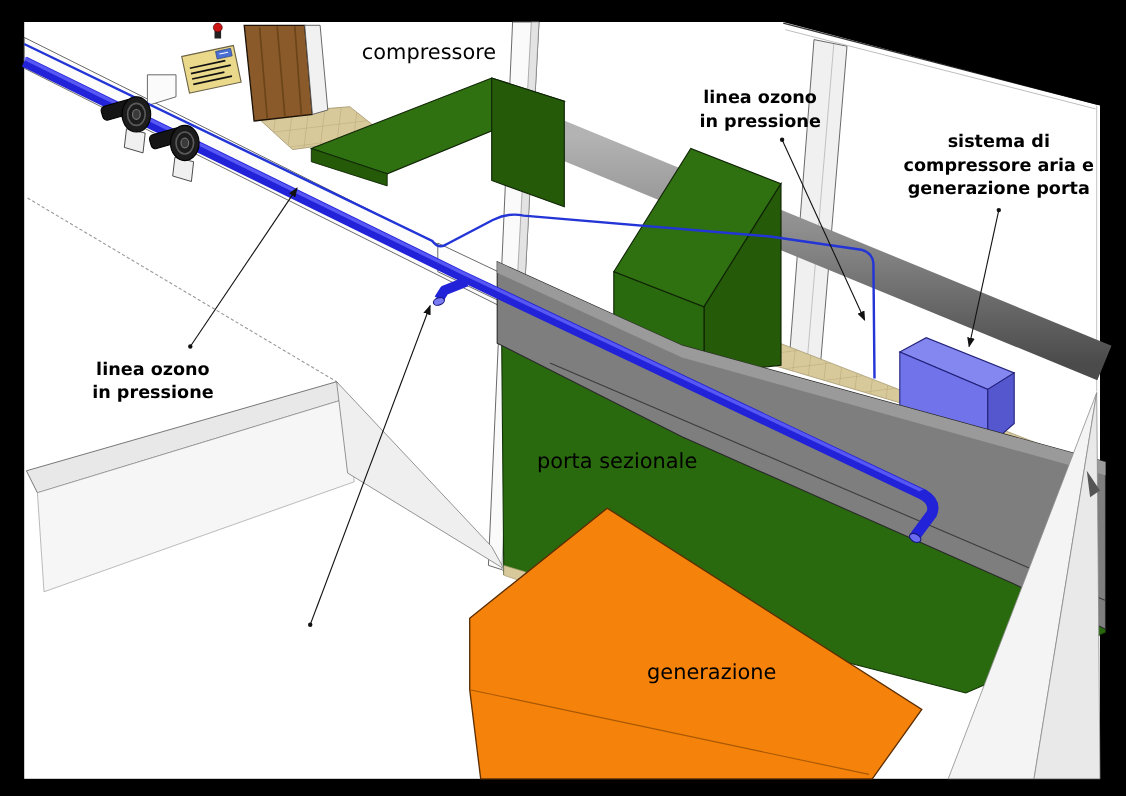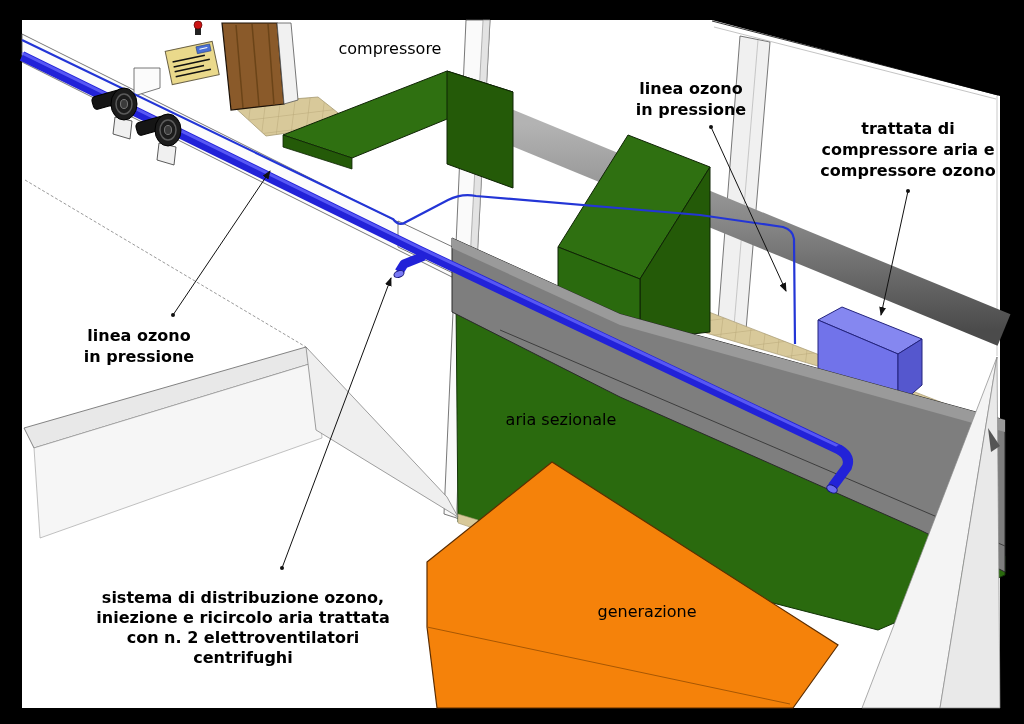--- a/index.html
+++ b/index.html
@@ -1,21 +1,21 @@
 <!DOCTYPE html>
 <html><head>
 <meta charset="utf-8">
 <style>
   html,body{margin:0;padding:0;background:#000;}
   #stage{position:relative;width:1024px;height:724px;background:#000;overflow:hidden;
          font-family:"DejaVu Sans","Liberation Sans",sans-serif;}
   #stage svg{position:absolute;left:0;top:0;}
   .lbl{position:absolute;transform:translateX(-50%);text-align:center;color:#000;
        white-space:nowrap;line-height:21px;}
-  .lbl.plain{font-size:16px;font-weight:400;}
+  .lbl.plain{font-size:19px;font-weight:400;}
   .lbl.bold{font-size:16px;font-weight:700;}
   .lbl span{display:block;}
 </style>
 </head>
 <body>
 
 <div id="stage">
 <svg width="1024" height="724" viewBox="0 0 1024 724">
   <defs>
     <pattern id="tiles" width="15" height="15" patternUnits="userSpaceOnUse" patternTransform="rotate(-7) skewX(-14)">
@@ -169,32 +169,26 @@
     <span>linea ozono</span>
     <span>in pressione</span>
   </div>
 
   <div class="lbl bold" style="left:691px;top:78px;">
     <span>linea ozono</span>
     <span>in pressione</span>
   </div>
 
   <div class="lbl bold" style="left:908px;top:118px;">
-    <span>trattata di</span>
+    <span>sistema di</span>
     <span>compressore aria e</span>
-    <span>compressore ozono</span>
+    <span>generazione porta</span>
   </div>
 
-  <div class="lbl bold" style="left:243px;top:588px;line-height:20px;">
-    <span>sistema di distribuzione ozono,</span>
-    <span>iniezione e ricircolo aria trattata</span>
-    <span>con n. 2 elettroventilatori</span>
-    <span>centrifughi</span>
-  </div>
 
   <div class="lbl plain" style="left:561px;top:409px;">
-    <span>aria sezionale</span>
+    <span>porta sezionale</span>
   </div>
 
   <div class="lbl plain" style="left:647px;top:601px;">
     <span>generazione</span>
   </div>
 </div>
 
 </body></html>

